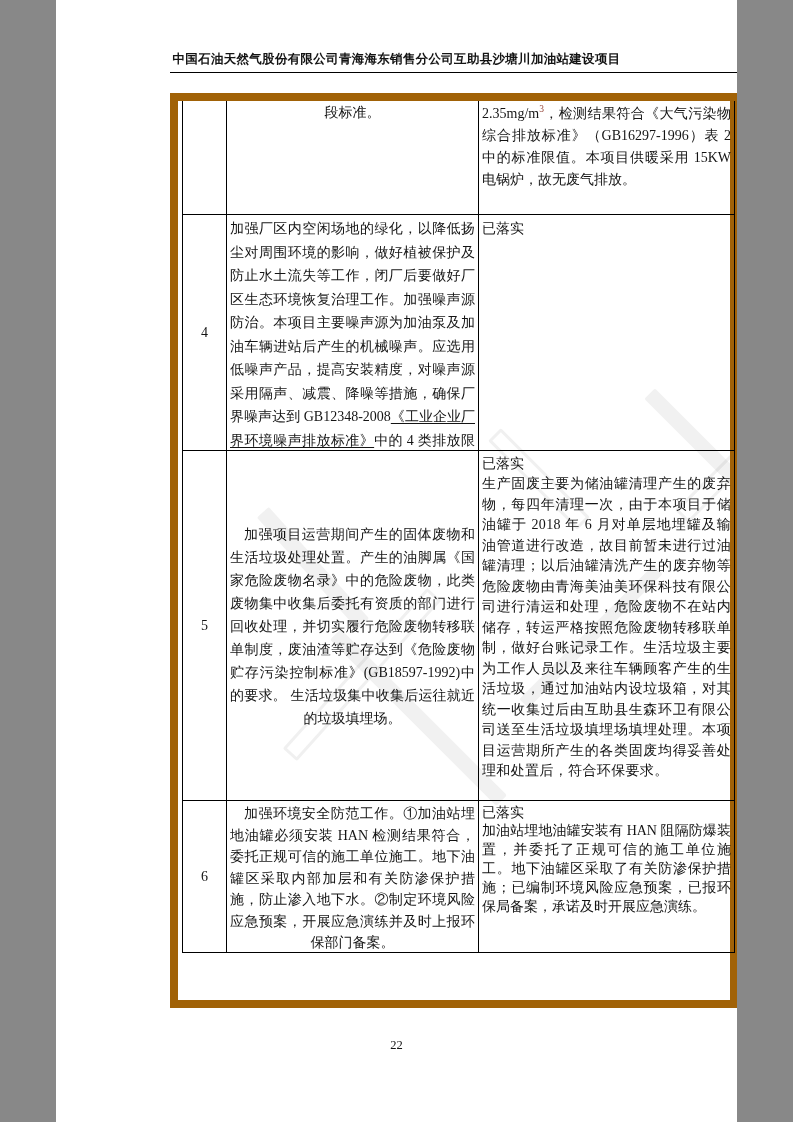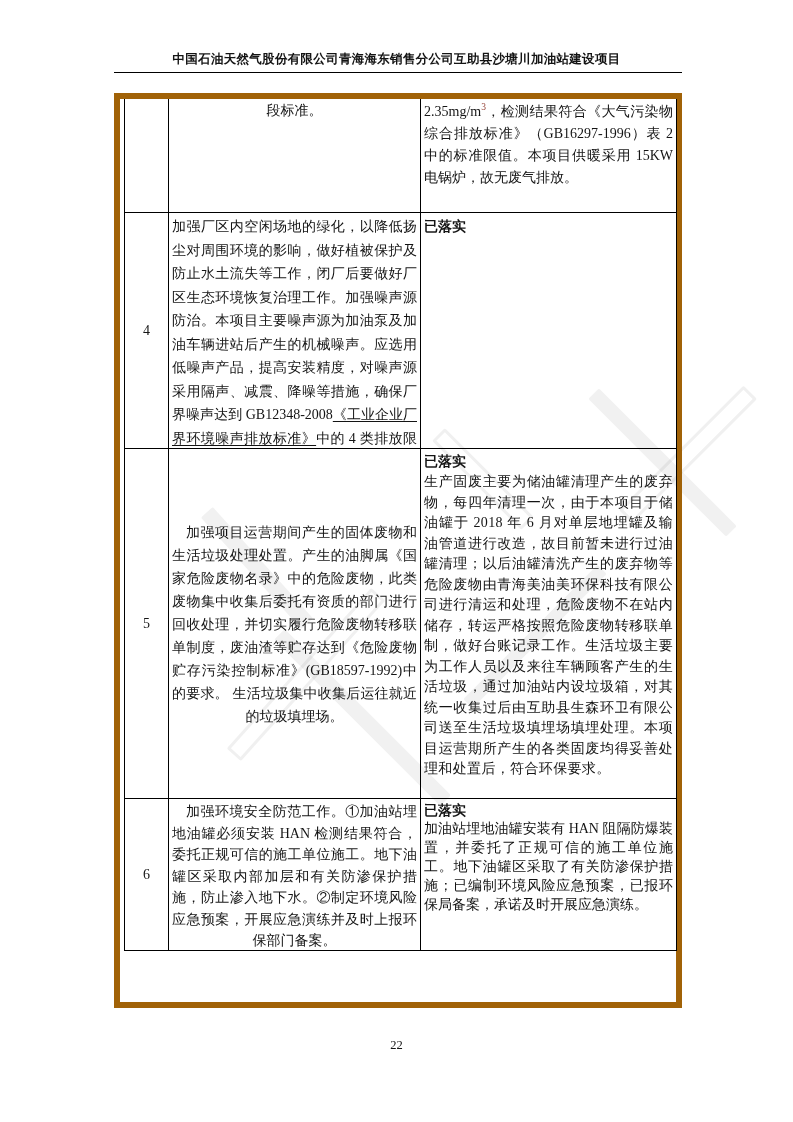--- a/index.html
+++ b/index.html
@@ -1,17 +1,17 @@
 <!DOCTYPE html>
 <html><head>
 <meta charset="utf-8">
 <style>
   html,body { margin:0; padding:0; background:#888; }
   .page {
-    position:relative; width:793px; height:1122px; margin:0 auto;
+    position:relative; width:681px; height:1122px; margin:0 auto;
     background:#ffffff; overflow:hidden;
     font-family:"Liberation Serif","DejaVu Serif",serif;
     color:#141414;
   }
   
   .header-title {
     position:absolute; top:51px; left:0; right:0;
     text-align:center; font-size:12.5px; font-weight:bold;
     letter-spacing:0.3px;
   }
@@ -19,41 +19,41 @@
     position:absolute; top:72px; left:114px; width:568px; height:1.4px;
     background:#000;
   }
   
   .wm { position:absolute; inset:0; pointer-events:none; }
   .wm-bar { position:absolute; background:rgba(60,60,60,0.07); border-radius:2px; }
   .wm-out { position:absolute; border:3px solid rgba(60,60,60,0.08); background:none; border-radius:2px; }
   
   .outer-frame {
     position:absolute; left:114px; top:93px; width:568px; height:915px;
-    border:6px solid #a16207; box-sizing:border-box;
+    border:8px solid #a16207; box-sizing:border-box;
   }
   .grid {
     margin:0 7px 0 4px; height:852px;
     display:grid;
     grid-template-columns:44px 252px 257px;
     grid-template-rows:114px 236px 350px 152px;
   }
   .cell {
     box-sizing:border-box; overflow:hidden;
     border-left:1px solid #000; border-bottom:1px solid #000;
     padding:2px 3px 1px 3px; font-size:14px;
   }
   .c-stat { border-right:1px solid #000; }
   .c-num { display:flex; align-items:center; justify-content:center; font-size:14px; }
   .body { margin:0; text-align:justify; text-justify:inter-ideograph; }
   .c-mid .body { text-align-last:center; }
   .c-stat .body { text-align-last:left; }
   .status-title {
     margin:0; font-family:"Liberation Sans","DejaVu Sans",sans-serif;
-    font-weight:bold; font-size:14px;
+    font-weight:normal; font-size:14px;
   }
   .mid-single { text-align:center; padding-top:3px; }
   .sup3 { font-size:9.5px; color:#96453a; vertical-align:super; line-height:0; }
   .u { text-decoration:underline; text-underline-offset:2px; }
   
   .r1 .body { line-height:22px; }
   .r4 .body { line-height:23.5px; }
   .r4.c-stat .status-title { line-height:23.5px; }
   .r5.c-mid { display:flex; flex-direction:column; justify-content:center; }
   .r5.c-mid .body { line-height:23px; text-indent:1em; }

